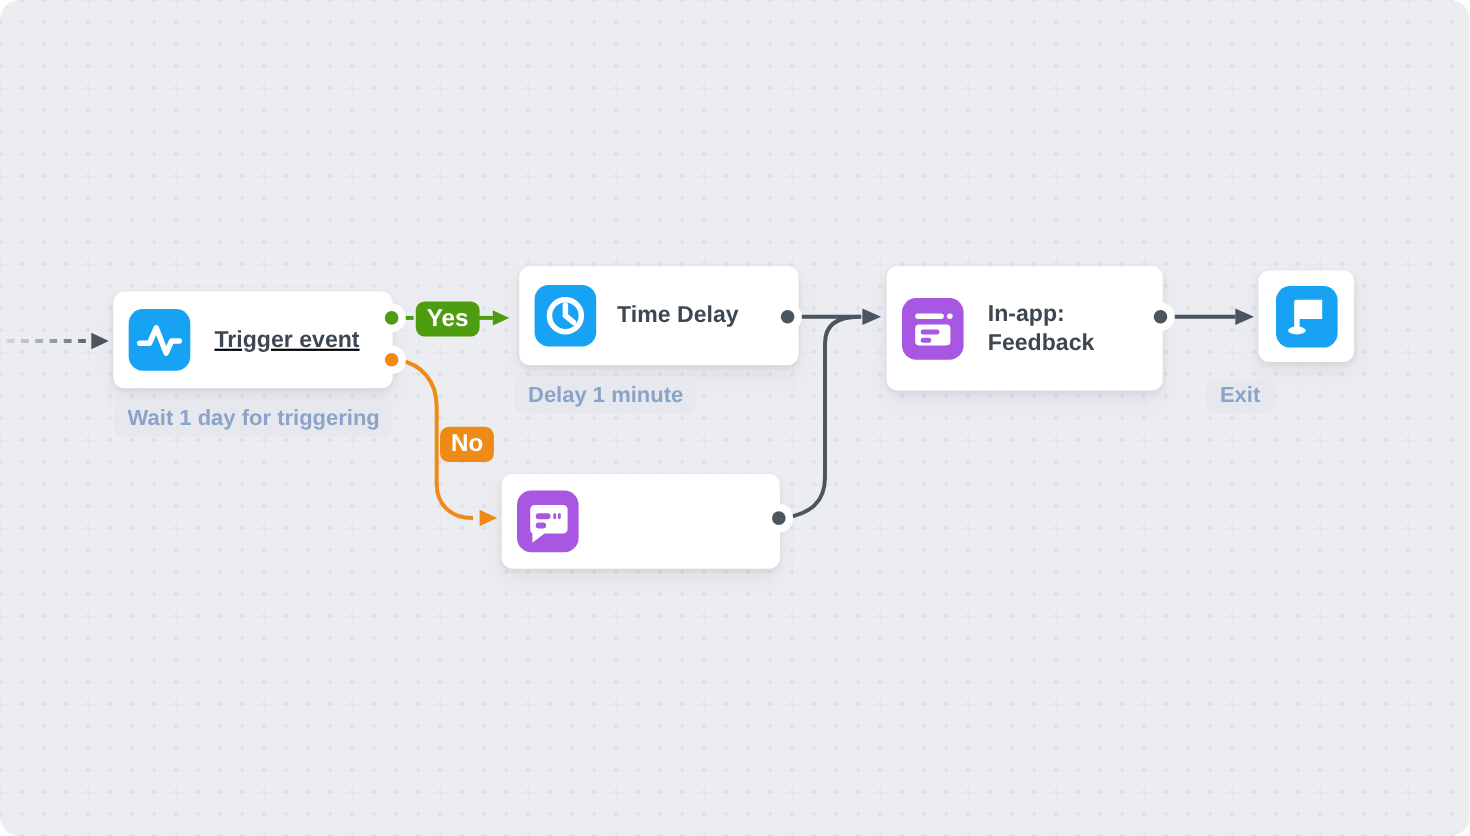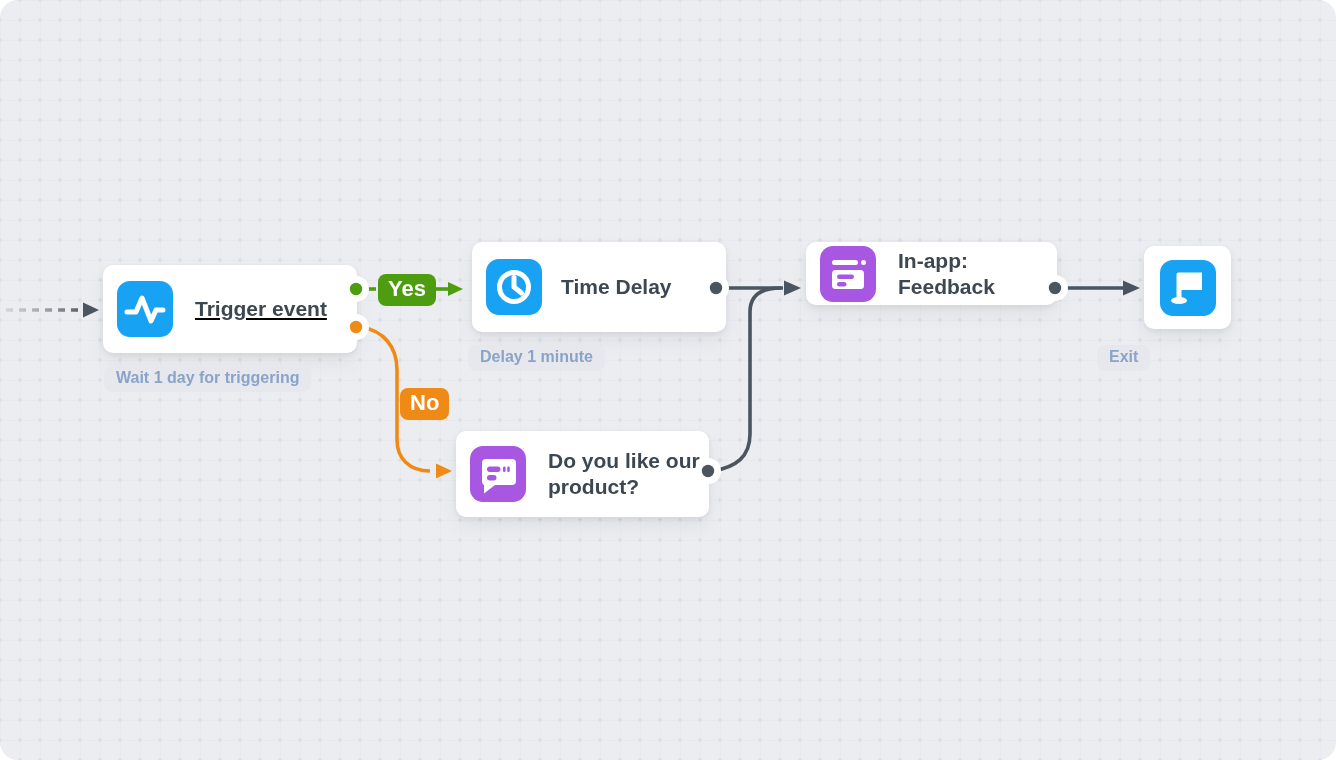--- a/index.html
+++ b/index.html
@@ -35,21 +35,21 @@
   }
   .icon-blue{background:#17a2f3;}
   .icon-purple{background:#a757e1;}
   .node-title{
     color:#3d4752;font-size:21px;font-weight:700;line-height:26px;
   }
   .note{
     position:absolute;
     background:#e6e8ed;
     color:#8aa3c8;
-    font-size:16px;font-weight:700;
+    font-size:20px;font-weight:700;
     padding:3px 12px 5px;
     border-radius:8px;
     z-index:1;
     white-space:nowrap;
   }
   .badge{
     position:absolute;
     color:#ffffff;
     font-size:22px;font-weight:700;
     padding:2px 10px 4px;
@@ -92,24 +92,23 @@
   <div class="node" style="left:456px;top:431px;width:253px;height:86px;">
     <div class="node-icon icon-purple">
       <svg width="56" height="56" viewBox="0 0 56 56">
         <path d="M16 13 h26 a4 4 0 0 1 4 4 v18 a4 4 0 0 1 -4 4 H25 l-11 8.5 V39 a4 4 0 0 1 -2 -3.5 V17 a4 4 0 0 1 4 -4 z" fill="#ffffff"></path>
         <rect x="17" y="20.5" width="13.5" height="5.5" rx="2.7" fill="#a757e1"></rect>
         <rect x="33" y="20.5" width="2.6" height="5.5" rx="1.3" fill="#a757e1"></rect>
         <rect x="37.2" y="20.5" width="2.6" height="5.5" rx="1.3" fill="#a757e1"></rect>
         <rect x="17" y="29" width="9.5" height="5.5" rx="2.7" fill="#a757e1"></rect>
       </svg>
     </div>
-    <div class="node-title" style="width:152px;">Do you like our product?</div>
   </div>
 
-  <div class="node" style="left:806px;top:242px;width:251px;height:63px;">
+  <div class="node" style="left:806px;top:242px;width:251px;height:113px;">
     <div class="node-icon icon-purple">
       <svg width="56" height="56" viewBox="0 0 56 56">
         <rect x="12" y="14" width="26" height="5" rx="2.5" fill="#ffffff"></rect>
         <rect x="41" y="14" width="5" height="5" rx="2.5" fill="#ffffff"></rect>
         <rect x="12" y="24" width="32" height="19" rx="3.5" fill="#ffffff"></rect>
         <rect x="17" y="28.5" width="17" height="4.6" rx="2.3" fill="#a757e1"></rect>
         <rect x="17" y="36" width="9.5" height="4.6" rx="2.3" fill="#a757e1"></rect>
       </svg>
     </div>
     <div class="node-title" style="width:115px;">In-app: Feedback</div>

